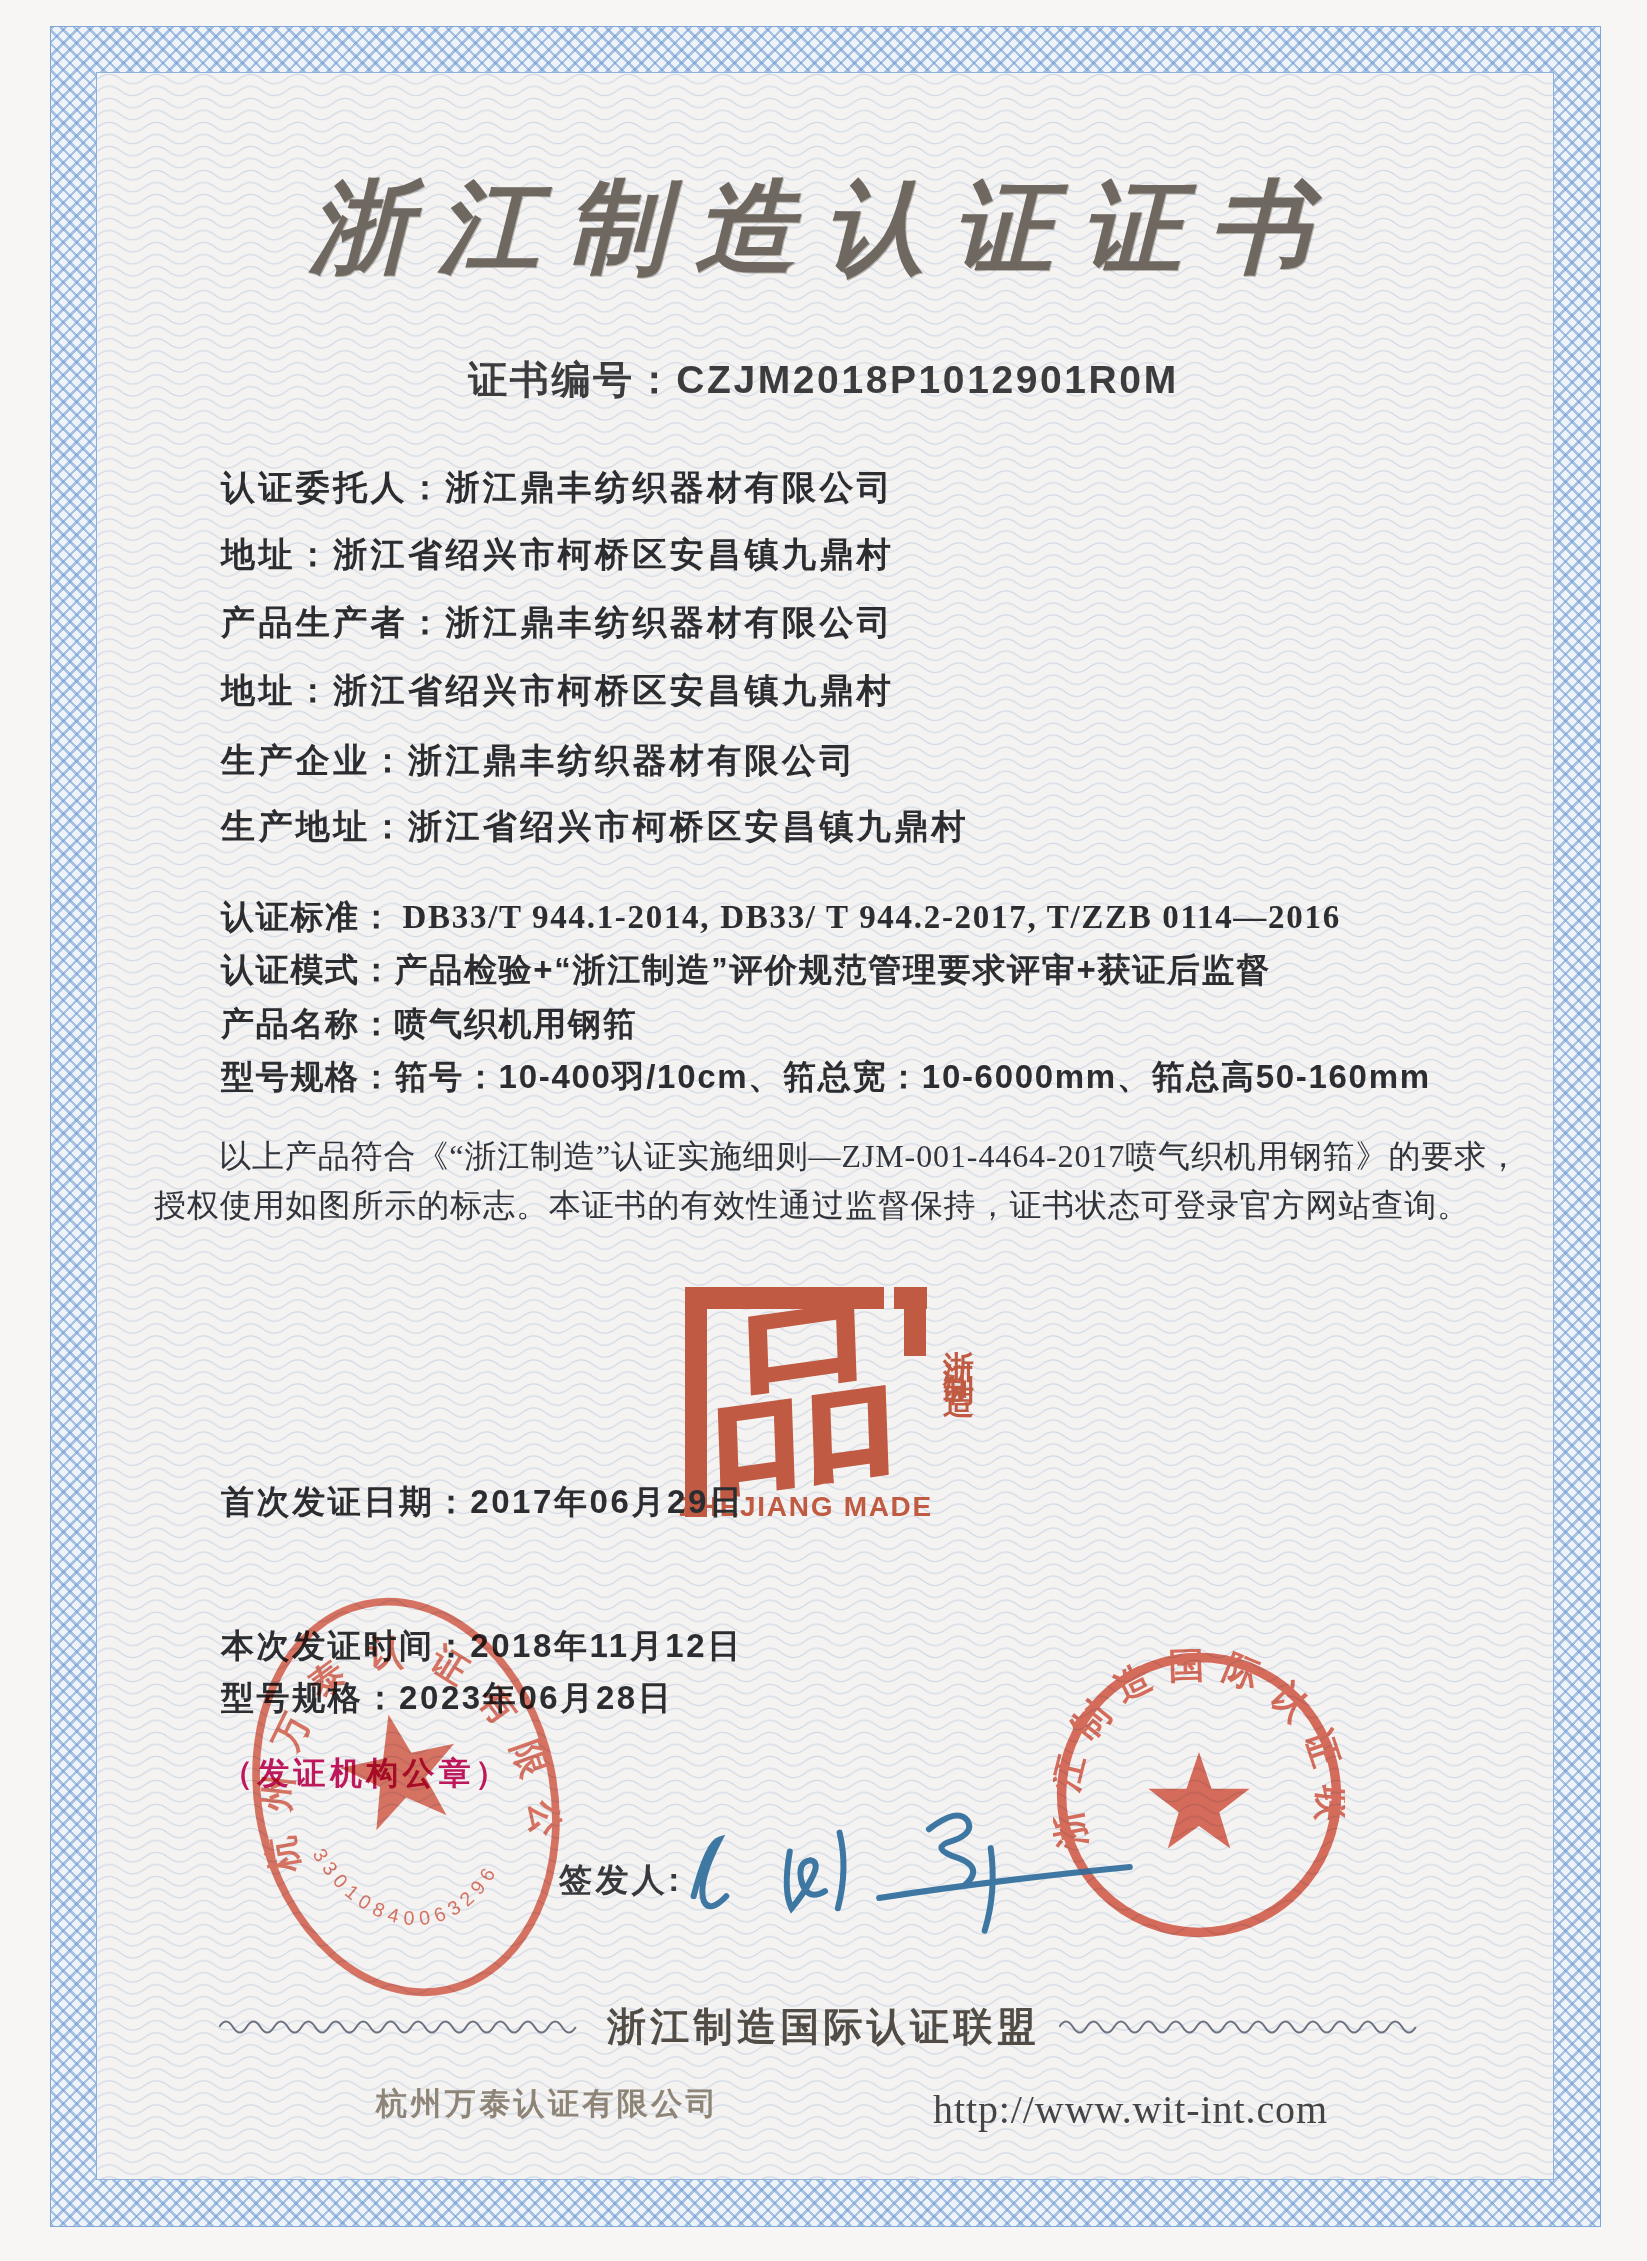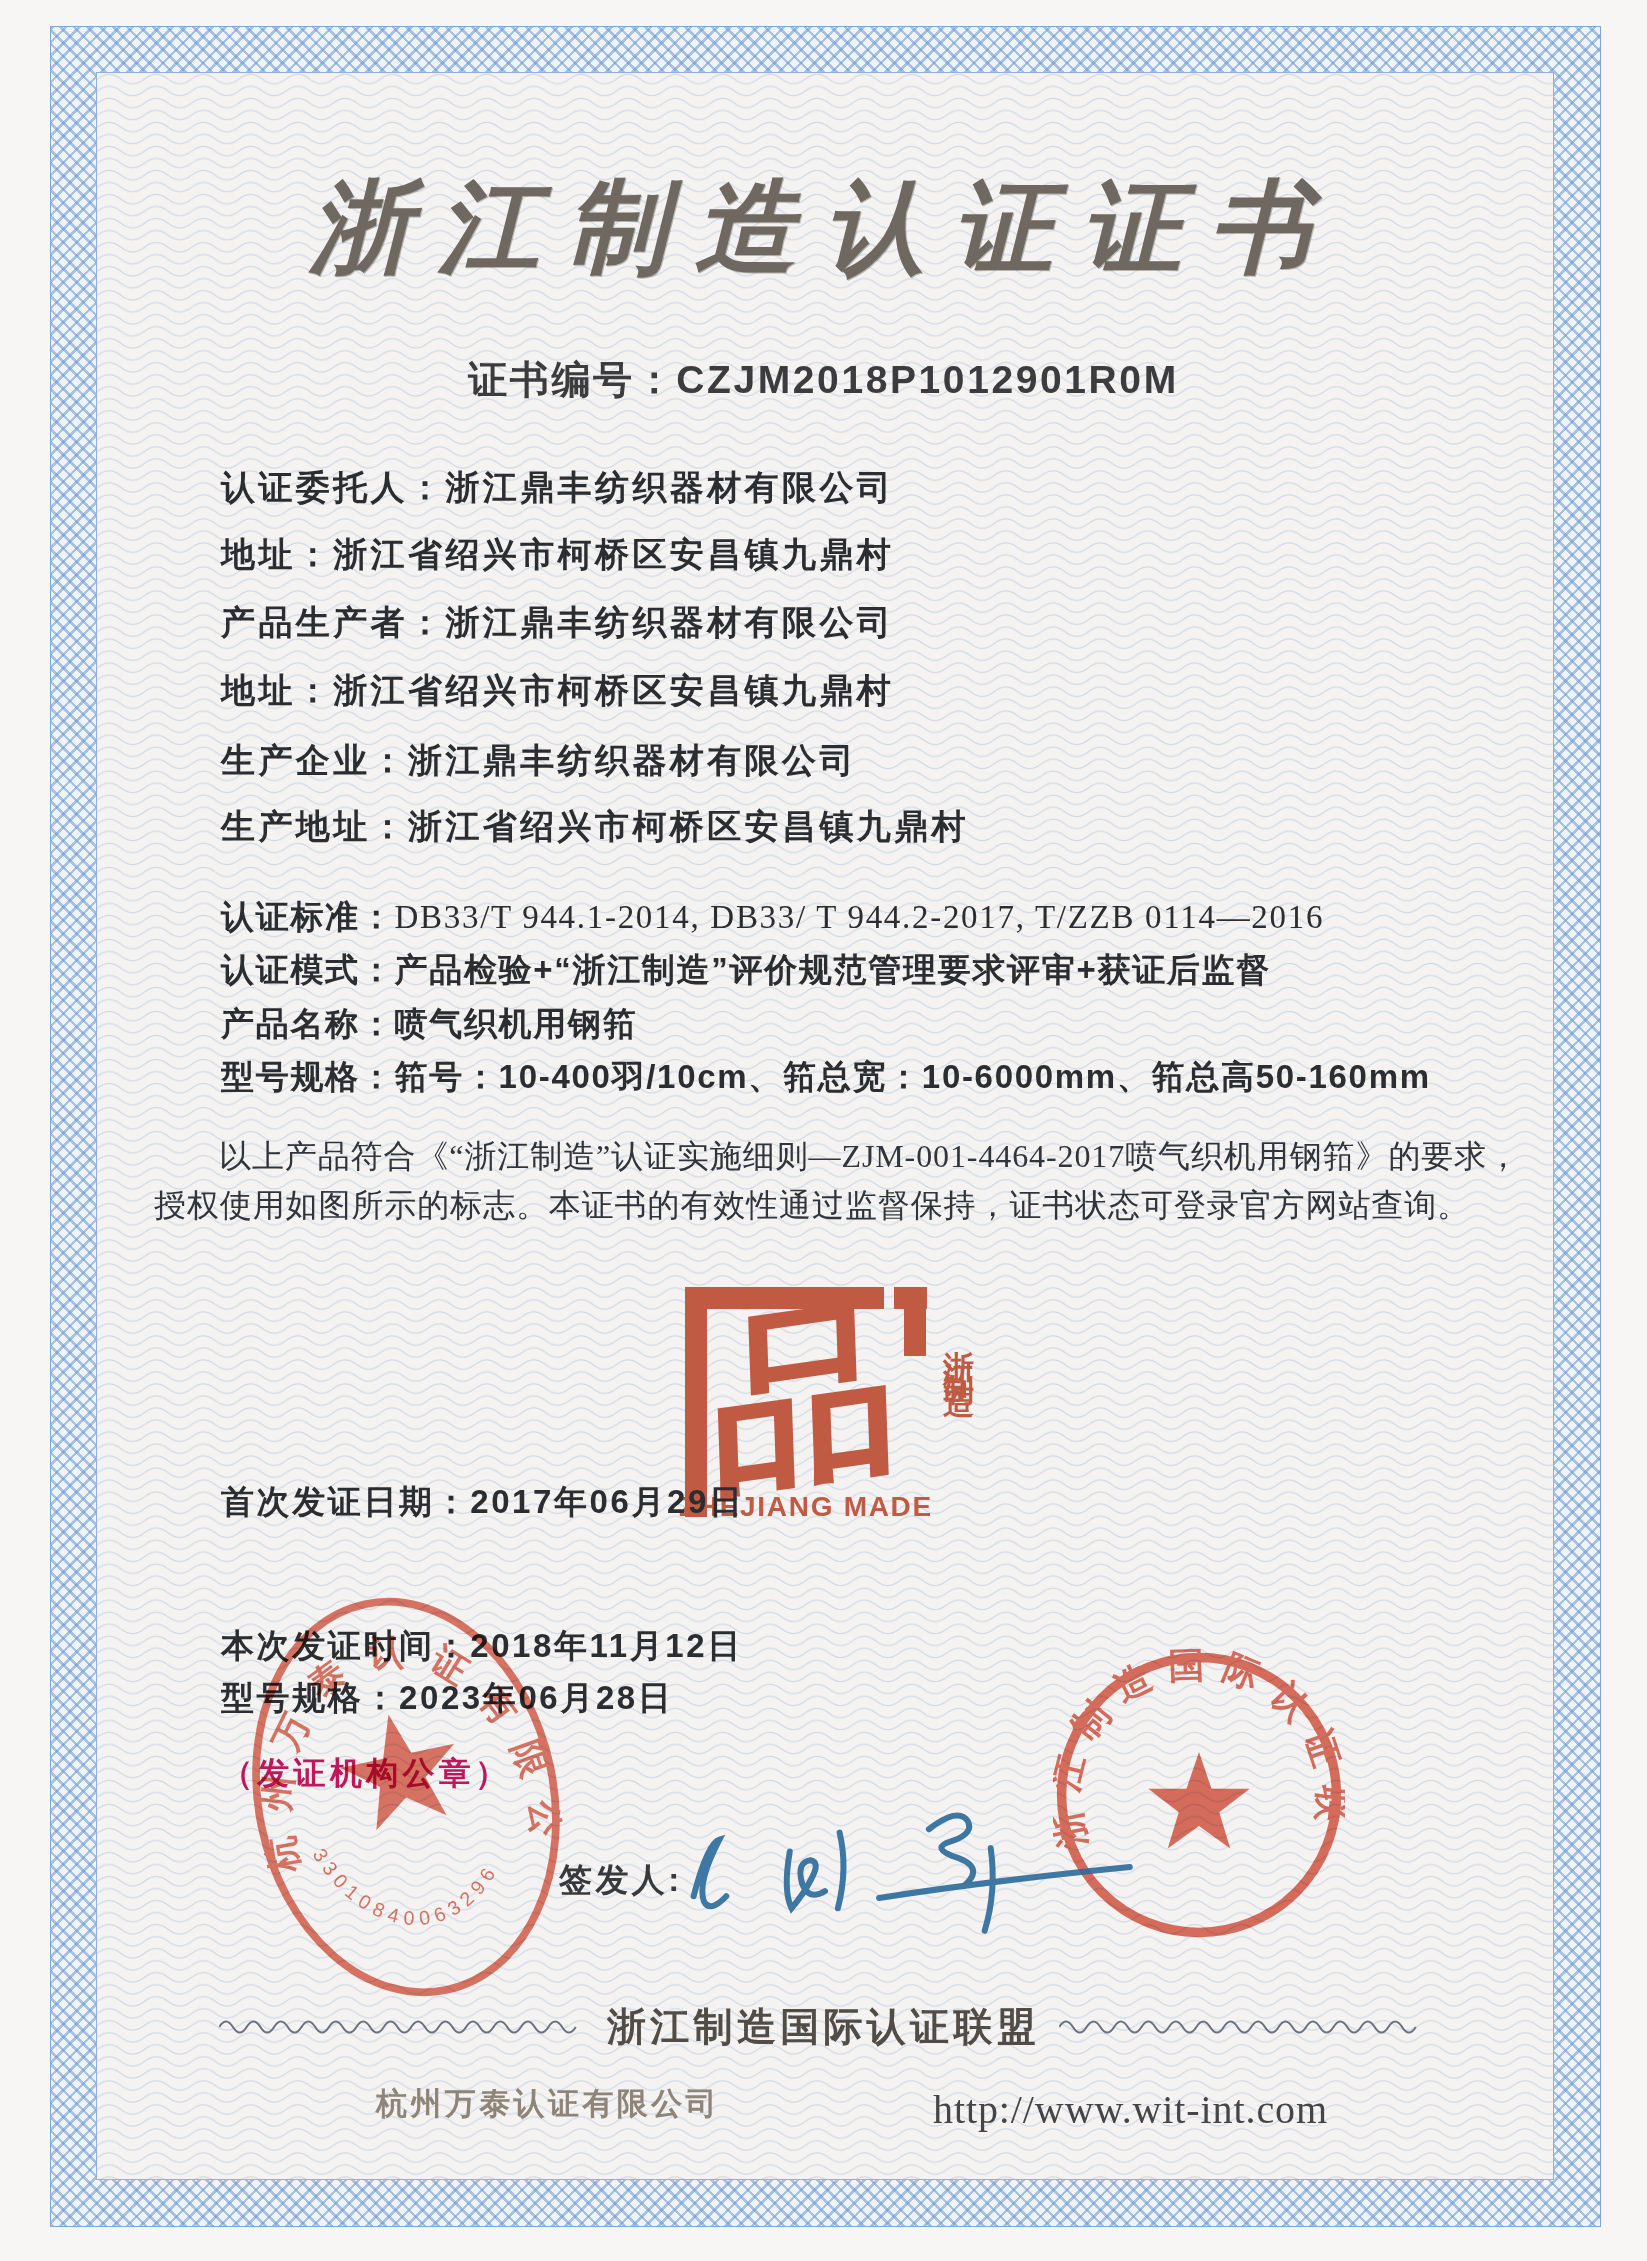--- a/index.html
+++ b/index.html
@@ -32,21 +32,21 @@
     text-shadow:0.9px 0.9px 0 rgba(90,85,75,.4);white-space:nowrap;
   }
   .certno{
     position:absolute;left:0;top:353px;width:100%;text-align:center;
     font-size:39px;font-weight:bold;color:#3c3c3f;letter-spacing:2.6px;white-space:nowrap;
   }
   .row{position:absolute;left:221px;font-size:34px;font-weight:bold;color:#2c2d31;
        letter-spacing:3.4px;white-space:nowrap;}
   .spec{position:absolute;left:221px;font-size:33px;font-weight:bold;color:#2c2d31;
         letter-spacing:1.7px;white-space:nowrap;}
-  .spec .serif{font-family:"Liberation Serif","DejaVu Serif",serif;font-weight:400;}
+  .spec .serif{font-family:"Liberation Serif","DejaVu Serif",serif;font-weight:700;margin-left:8px;}
   .statement{
     position:absolute;left:154px;top:1132px;width:1366px;
     font-family:"Liberation Serif","DejaVu Serif",serif;
     font-size:32px;line-height:49px;color:#31343b;text-align:justify;text-indent:65px;
     letter-spacing:0.9px;
   }
   
   .logo-bar{position:absolute;background:#c05a43;}
   .logo-pin{
     position:absolute;left:697px;top:1285px;width:214px;height:232px;

